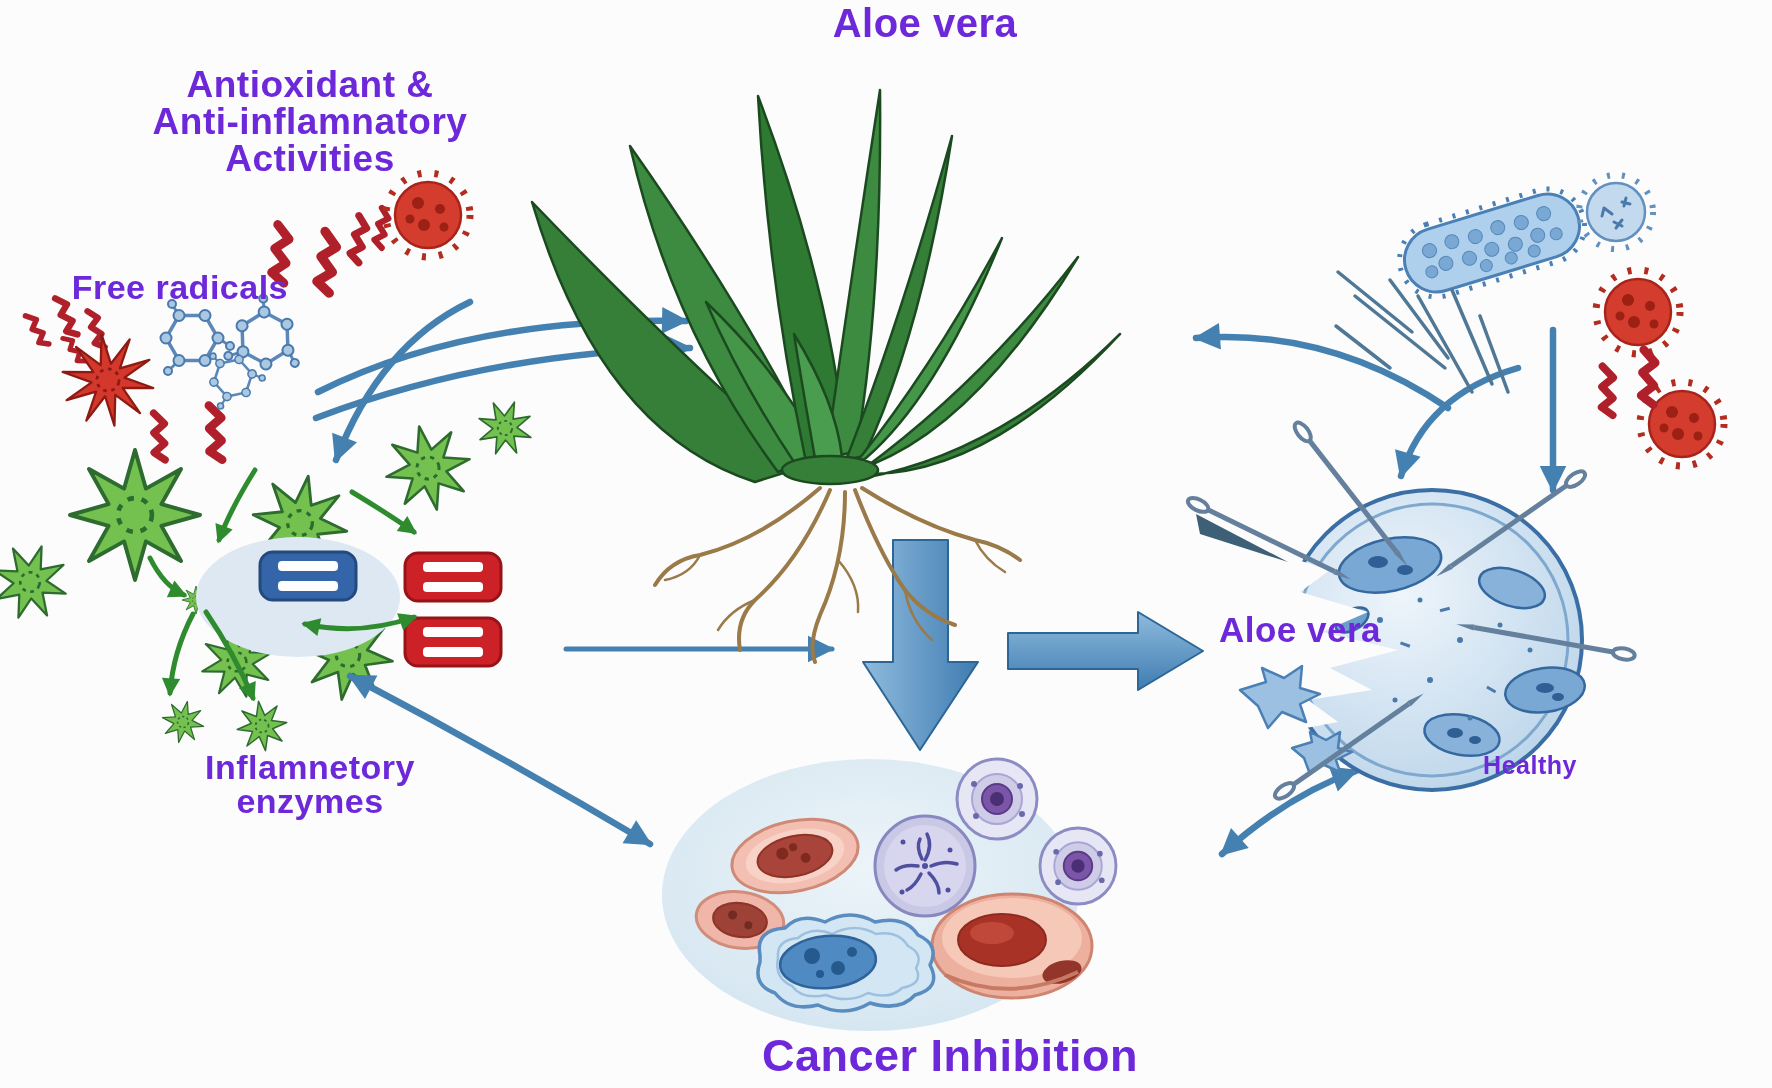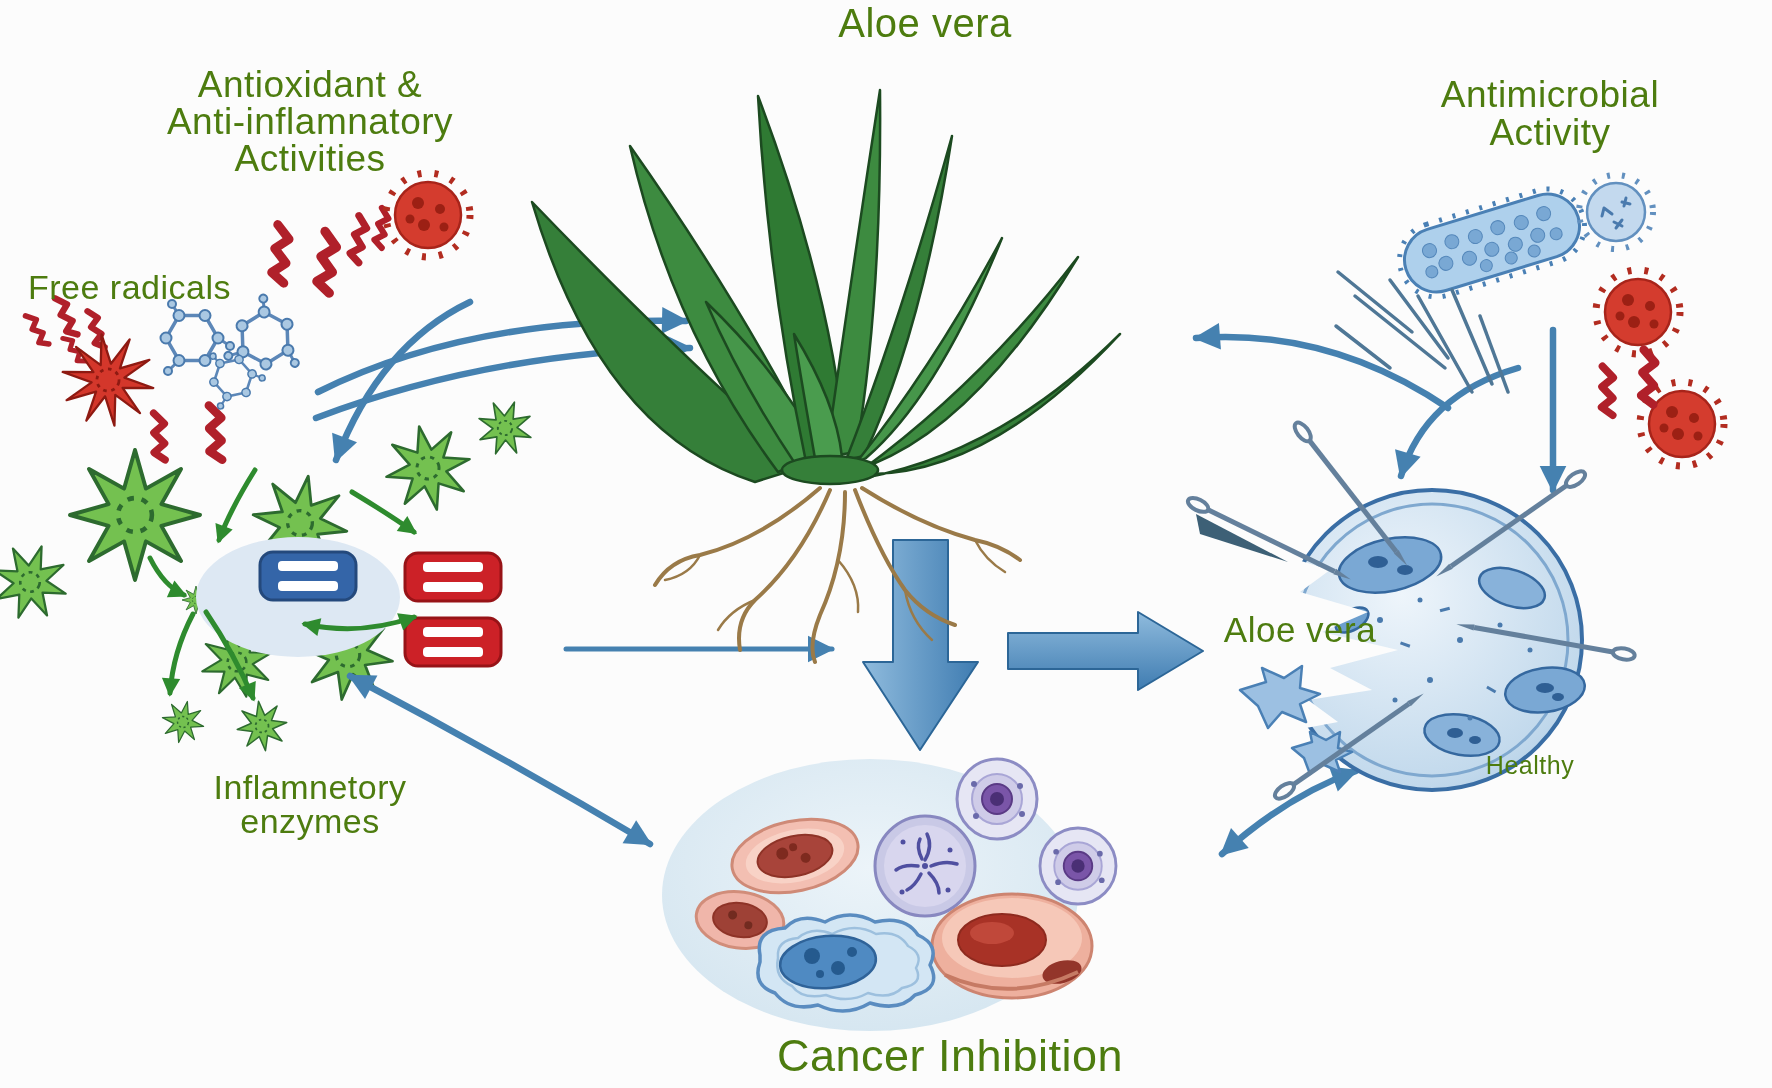--- a/index.html
+++ b/index.html
@@ -1,27 +1,27 @@
 <!DOCTYPE html>
 <html><head>
 <meta charset="utf-8">
 <style>
   html,body{margin:0;padding:0;background:#f4f4f4;}
   #stage{position:relative;width:1772px;height:1088px;background:#fcfcfc;overflow:hidden;
          font-family:"Liberation Sans", sans-serif;color:#0d0d0d;}
   #art{position:absolute;left:0;top:0;}
-  .lbl{position:absolute;font-weight:normal;white-space:pre-line;text-align:center;color:#4d7c0f;
+  .lbl{position:absolute;font-weight:bold;white-space:pre-line;text-align:center;color:#6d28d9;
        letter-spacing:.5px;line-height:1.05;}
   .t-title{left:790px;top:2px;width:270px;font-size:40px;}
   .t-antiox{left:85px;top:66px;width:450px;font-size:37px;line-height:37px;}
   .t-antimicro{left:1375px;top:76px;width:350px;font-size:37px;line-height:38px;}
-  .t-free{left:28px;top:270px;width:260px;font-size:34px;text-align:left;}
+  .t-free{left:28px;top:270px;width:260px;font-size:34px;text-align:right;}
   .t-inhib{left:535px;top:564px;width:220px;font-size:32px;line-height:34px;}
   .t-blocked{left:425px;top:686px;width:340px;font-size:33px;line-height:35px;}
-  .t-inflam{left:155px;top:770px;width:310px;font-size:34px;line-height:34px;}
+  .t-inflam{left:155px;top:750px;width:310px;font-size:34px;line-height:34px;}
   .t-aloe2{left:1200px;top:612px;width:200px;font-size:35px;}
   .t-healthy{left:1435px;top:752px;width:190px;font-size:25px;}
   .t-cancer{left:650px;top:1032px;width:600px;font-size:45px;}
 </style>
 </head>
 <body>
 
 <div id="stage">
 
 <svg id="art" width="1772" height="1088" viewBox="0 0 1772 1088">
@@ -358,22 +358,20 @@
     <circle cx="852" cy="952" r="5" fill="#255a8e"></circle>
           <circle cx="820" cy="974" r="4" fill="#255a8e"></circle>
   </g>
 </g>
 </svg>
 
 <div class="lbl t-title">Aloe vera</div>
 <div class="lbl t-antiox">Antioxidant &amp;
 Anti-inflamnatory
 Activities</div>
-<div class="lbl t-antimicro">Antimicrobial
-Activity</div>
 <div class="lbl t-free">Free radicals</div>
 <div class="lbl t-inflam">Inflamnetory
 enzymes</div>
 <div class="lbl t-aloe2">Aloe vera</div>
 <div class="lbl t-healthy">Healthy</div>
 <div class="lbl t-cancer">Cancer Inhibition</div>
 
 </div>
 
 </body></html>

